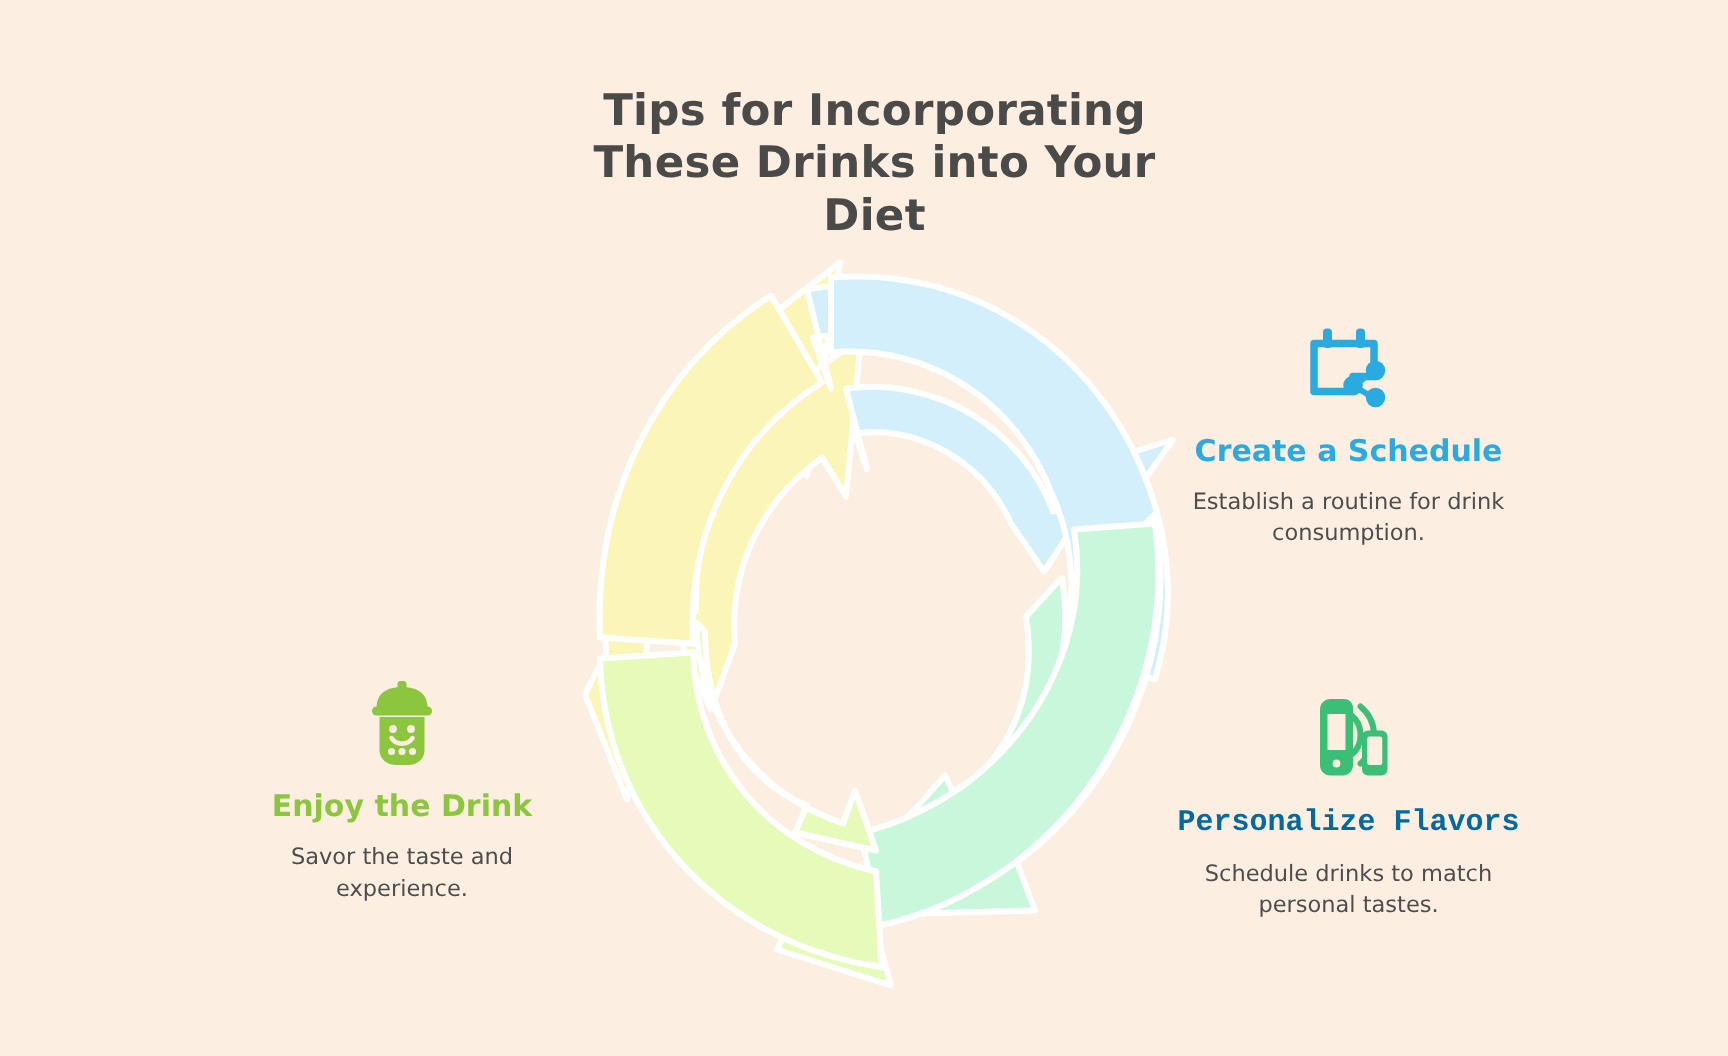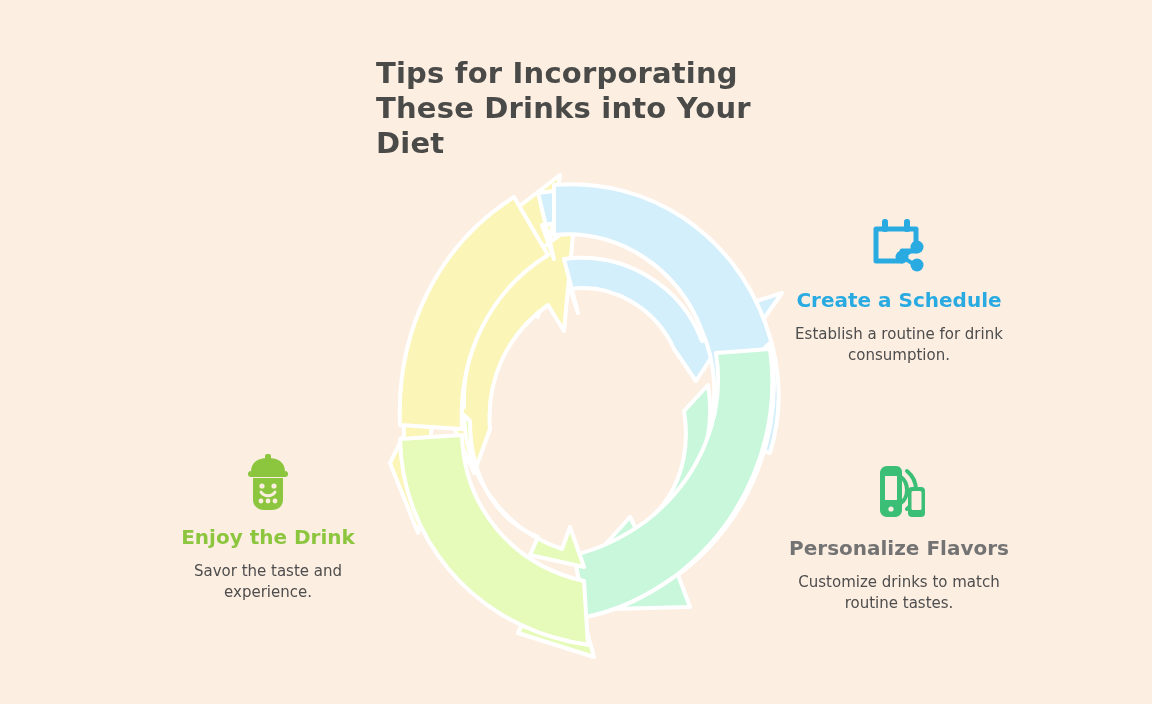--- a/index.html
+++ b/index.html
@@ -19,21 +19,21 @@
     width: 1152px;
     height: 704px;
   }
 
   
   .title {
     position: absolute;
     left: 376px;
     top: 56px;
     width: 414px;
-    text-align: left;
+    text-align: center;
     font-family: "DejaVu Sans", sans-serif;
     font-size: 29px;
     line-height: 35px;
     font-weight: bold;
     color: #4a4a48;
     letter-spacing: 0.2px;
   }
 
   
   .cycle {
@@ -71,21 +71,21 @@
   }
 
   .item-repeat-daily   { left: 153px; top: 256px; }
   .item-enjoy-drink    { left: 153px; top: 452px; }
   .item-create-schedule{ left: 784px; top: 215px; }
   .item-personalize    { left: 784px; top: 463px; }
 
   .t-yellow { color: #e3ce1c; }
   .t-lime   { color: #8cc63f; }
   .t-blue   { color: #29abe2; }
-  .t-green  { color: #737373; }
+  .t-green  { color: #0369a1; font-family: Liberation Mono, monospace; }
 </style>
 </head>
 <body>
 
 <div id="infographic">
 
   <div class="title">Tips for Incorporating These Drinks into Your Diet</div>
 
   <svg class="cycle" viewBox="0 0 412 502">
     <g stroke="#ffffff" stroke-width="4" stroke-linejoin="round">
@@ -218,16 +218,16 @@
       <g fill="none" stroke="#3bbe76" stroke-width="4" stroke-linecap="round">
         <path d="M33 14 c4 3 6 8 6 13 s-2 10 -6 13"></path>
         <path d="M39 8 c6 5 9 12 9 19 s-3 14 -9 19"></path>
       </g>
       <g>
         <rect x="40" y="24" width="17" height="30" rx="4" fill="#3bbe76"></rect>
         <rect x="43.5" y="28" width="10" height="19" rx="1.5" fill="#fdeee2"></rect>
       </g>
     </svg>
     <p class="item-title t-green">Personalize Flavors</p>
-    <p class="item-desc">Customize drinks to match routine tastes.</p>
+    <p class="item-desc">Schedule drinks to match personal tastes.</p>
   </div>
 
 </div>
 
 </body></html>

